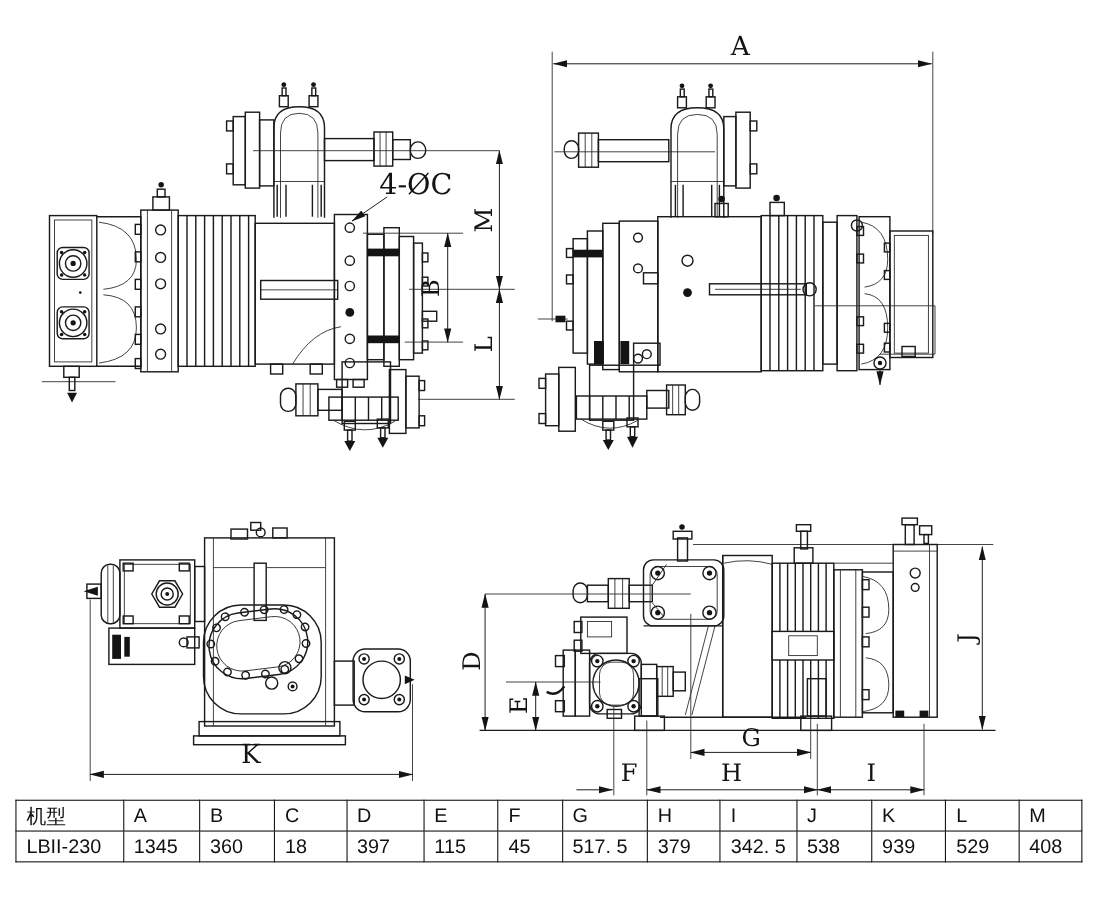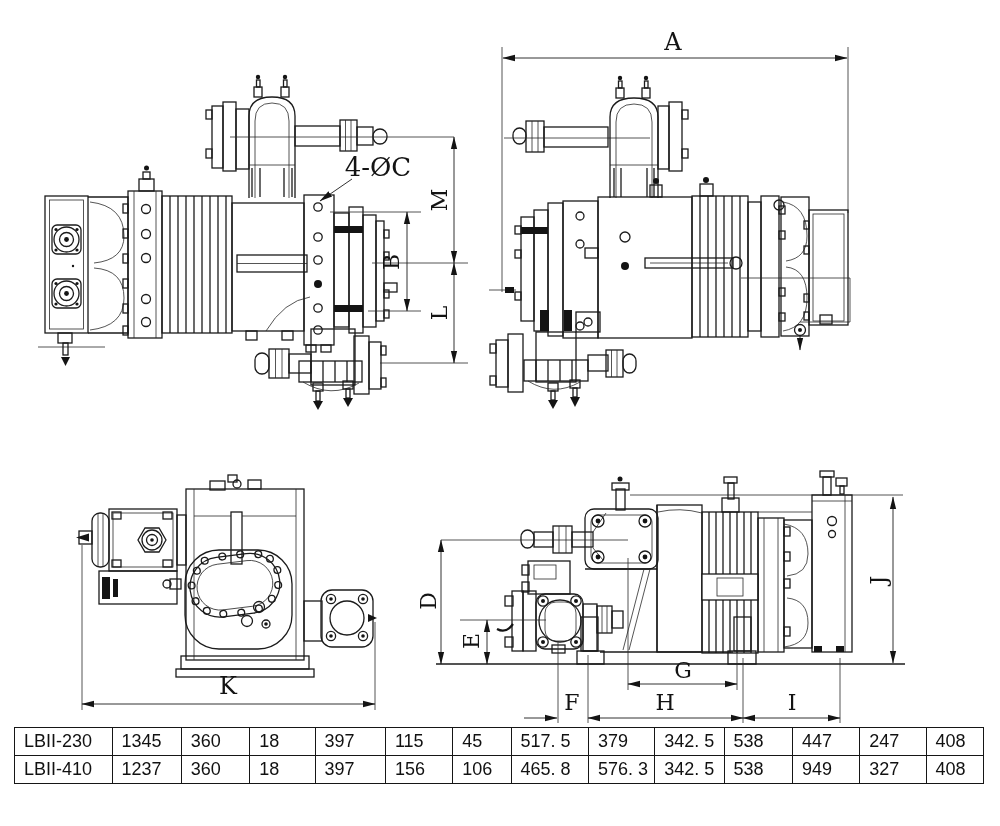--- a/index.html
+++ b/index.html
@@ -578,48 +578,48 @@
         <col style="width:58px">
         <col style="width:77px">
     <col style="width:66px">
         <col style="width:69px">
         <col style="width:68px">
         <col style="width:67px">
     <col style="width:66px">
         <col style="width:57px">
   </colgroup>
   <tbody>
+        <tr>
+    <th>机型</th>
+    <th>A</th>
+    <th>B</th>
+    <th>C</th>
+    <th>D</th>
+    <th>E</th>
+    <th>F</th>
+    <th>G</th>
+    <th>H</th>
+    <th>I</th>
+    <th>J</th>
+    <th>K</th>
+    <th>L</th>
+    <th>M</th>
+  </tr>
   <tr>
     <td>LBII-230</td>
     <td>1345</td>
     <td>360</td>
     <td>18</td>
     <td>397</td>
     <td>115</td>
     <td>45</td>
     <td>517. 5</td>
     <td>379</td>
     <td>342. 5</td>
     <td>538</td>
-    <td>447</td>
-    <td>247</td>
-    <td>408</td>
-  </tr>
-  <tr>
-    <td>LBII-410</td>
-    <td>1237</td>
-    <td>360</td>
-    <td>18</td>
-    <td>397</td>
-    <td>156</td>
-    <td>106</td>
-    <td>465. 8</td>
-    <td>576. 3</td>
-    <td>342. 5</td>
-    <td>538</td>
-    <td>949</td>
-    <td>327</td>
+    <td>939</td>
+    <td>529</td>
     <td>408</td>
   </tr>
 </tbody>
     </table>
 
 </div>
 
 </body></html>

